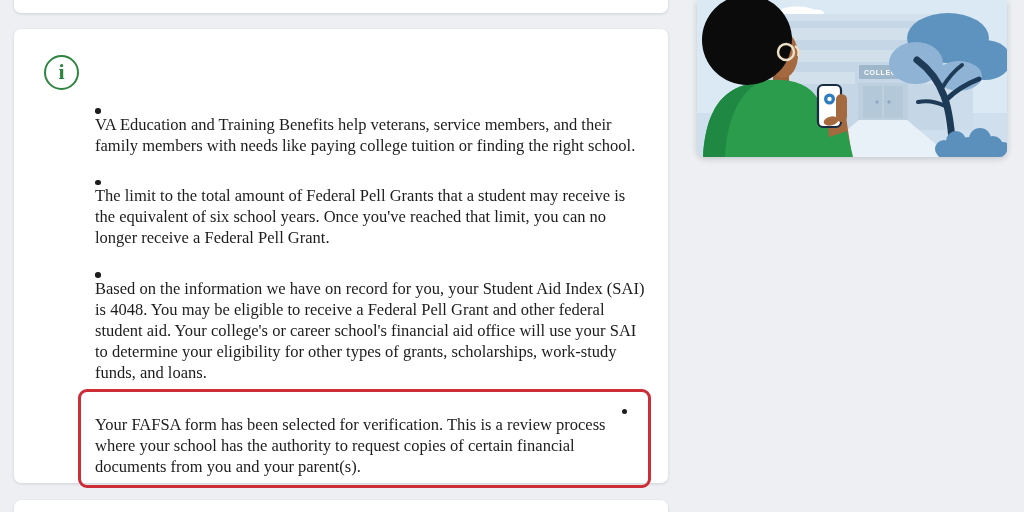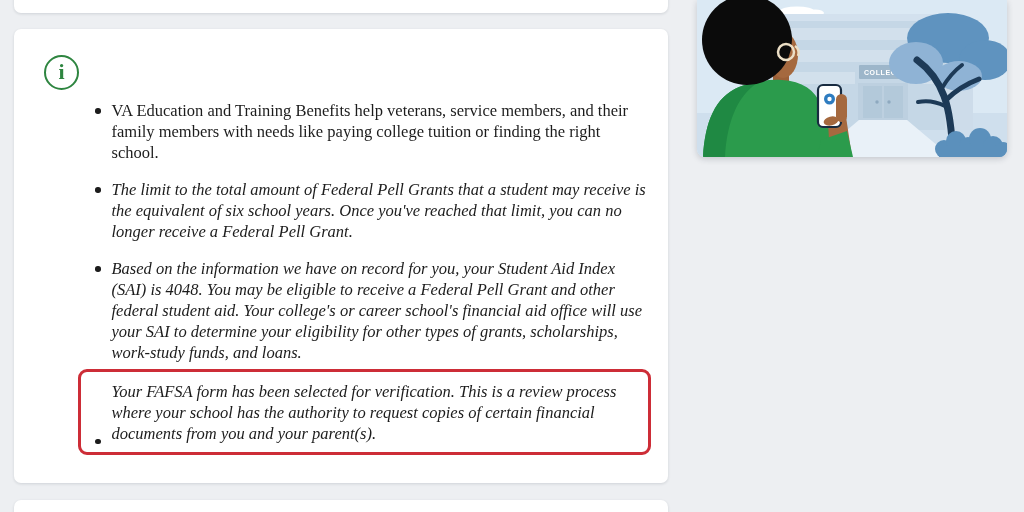--- a/index.html
+++ b/index.html
@@ -39,22 +39,22 @@
     font-size:19px; font-weight:bold; color:#1b1b1b;
     letter-spacing:-0.2px;
   }
 
   .bullets {
     position:absolute; left:81px; top:71px; width:552px;
     list-style:none;
     font-family:"Liberation Serif", serif;
     font-size:16.5px; line-height:21px; color:#1c1c1c;
   }
-  .bullet-item { display:flex; }
-  .bullet-item + .bullet-item { margin-top:16px;font-style:italic; }
+  .bullet-item { display:flex;flex-direction:column; }
+  .bullet-item + .bullet-item { margin-top:16px; }
   .dot {
     flex:0 0 auto;
     width:5.5px; height:5.5px; border-radius:50%;
     background:#1c1c1c; margin:8px 11px 0 0;
   }
   .bullet-item.highlighted {
     border:3px solid #cd2d37;
     border-radius:9px;
     padding:9px 10px 8px 14px;
     margin-left:-17px;

